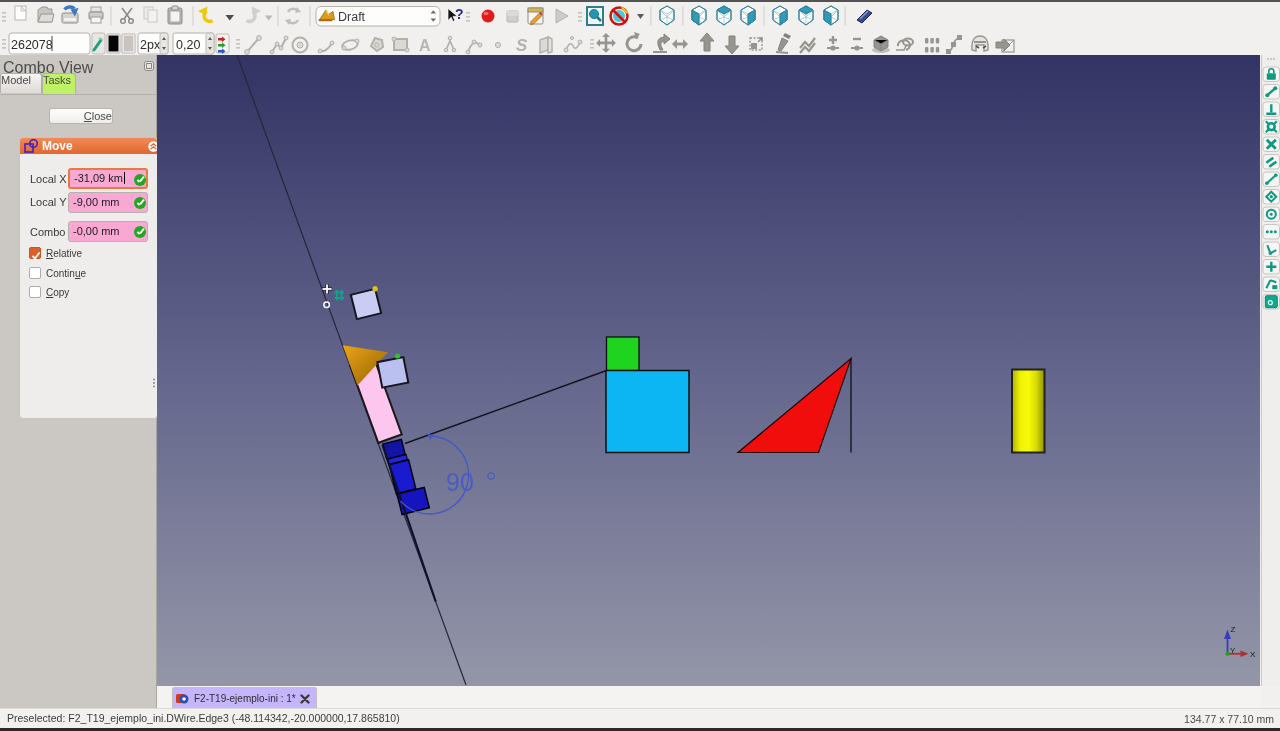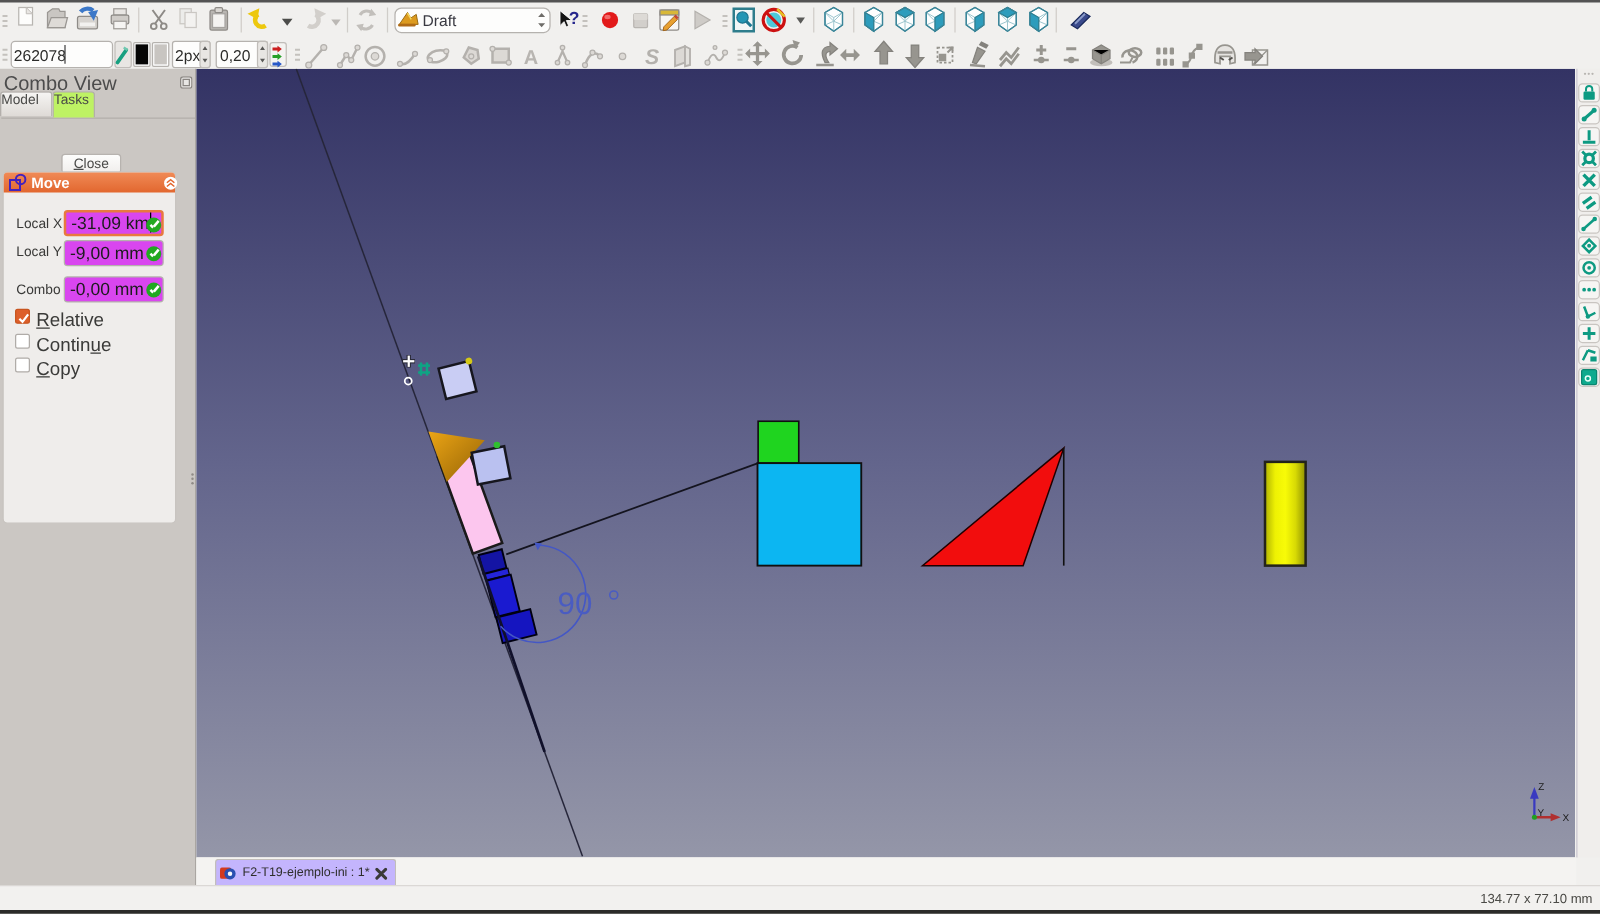--- a/index.html
+++ b/index.html
@@ -8,29 +8,29 @@
 #viewport{position:absolute;left:157px;top:55px;width:1103px;height:631px}
 #righttb{position:absolute;left:1261px;top:55px;width:19px;height:631px;background:#f0eeec;border-left:1px solid #c9c6d0}
 #tabbar{position:absolute;left:157px;top:686px;width:1104px;height:22px;background:#f4f3f1}
 #statusbar{position:absolute;left:0;top:708px;width:1280px;height:20px;background:#f2f1ef;border-top:1px solid #dbd8d5;font-size:10.5px;color:#3c3c3a}
 #bottomstrip{position:absolute;left:0;top:728px;width:1280px;height:3px;background:#2b2b29}
 .cv{position:absolute;left:3px;top:4px;font-size:16px;color:#4c4c4c}
 .tabs{position:absolute;left:0;top:18px;height:21px}
 .tab{position:absolute;top:0;height:20px;font-size:11px;color:#4a4a48;text-align:left;border:1px solid #b3afab;border-bottom:none;border-radius:3px 3px 0 0;background:linear-gradient(#f6f5f3,#dedad6)}
 .tab.active{background:#bef264;height:21px;z-index:2}
 .paneledge{position:absolute;left:1px;top:39px;width:155px;height:613px;border-top:1px solid #b3afab}
-.btn-close{position:absolute;left:49px;top:68px;width:48px;height:16px;background:linear-gradient(#fdfdfc,#f0eeec);border:1px solid #b7b3af;border-radius:3px;font-size:11px;color:#4a4a48;text-align:center;line-height:14px}
-#movebox{position:absolute;left:2px;top:82px;width:139px;height:282px;border-radius:4px;background:#efedeb;border:1px solid #c8c4c0}
+.btn-close{position:absolute;left:49px;top:53px;width:64px;height:16px;background:linear-gradient(#fdfdfc,#f0eeec);border:1px solid #b7b3af;border-radius:3px;font-size:11px;color:#4a4a48;text-align:right;line-height:14px}
+#movebox{position:absolute;left:19px;top:82px;width:139px;height:282px;border-radius:4px;background:#efedeb;border:1px solid #c8c4c0}
 #movehdr{position:absolute;left:0;top:0;width:137px;height:16px;border-radius:3px 3px 0 0;background:linear-gradient(#f08a56,#e2672f);color:#fff;font-size:12px;font-weight:bold;line-height:16px}
 .mlabel{position:absolute;left:10px;font-size:11px;color:#3a3a38}
-.minput{position:absolute;left:48px;width:80px;height:21px;background:#d946ef;border:1px solid #b5b1ad;border-radius:3px;font-size:14px;color:#1c1c1c;line-height:19px;padding-left:4px}
+.minput{position:absolute;left:48px;width:80px;height:21px;background:#f9a8d4;border:1px solid #b5b1ad;border-radius:3px;font-size:11px;color:#1c1c1c;line-height:19px;padding-left:4px}
 .minput.focus{border:2px solid #e8793f;line-height:17px}
 .chk{position:absolute;left:9px;width:12px;height:12px;border:1px solid #b0aca8;border-radius:2px;background:#fff}
 .chk.on{background:#dd5f2b;border-color:#c8551f}
-.clabel{position:absolute;left:26px;font-size:15px;color:#3a3a38}
+.clabel{position:absolute;left:26px;font-size:10px;color:#3a3a38}
 .grn{position:absolute;width:12px;height:12px;border-radius:50%;background:#21a821}
 .grn:after{content:"";position:absolute;left:2.5px;top:5.5px;width:3px;height:1.8px;background:#fff;transform:rotate(45deg)}
 .grn:before{content:"";position:absolute;left:4.5px;top:4px;width:6px;height:2px;background:#fff;transform:rotate(-50deg)}
 #tabdoc{position:absolute;left:15px;top:1px;width:145px;height:21px;background:#c4b5fd;border:1px solid #c2beba;border-bottom:none;border-radius:3px 3px 0 0;font-size:10px;color:#2e2e2c}
 .u{text-decoration:underline}
 </style></head>
 <body>
 <svg id="topbar" width="1280" height="55" xmlns="http://www.w3.org/2000/svg">
     <rect x="2" y="10" width="4" height="1.6" fill="#c4c1bd"></rect>
     <rect x="2" y="14" width="4" height="1.6" fill="#c4c1bd"></rect>
@@ -490,15 +490,16 @@
         <circle cx="8" cy="7" r="4.5" fill="#2a4fb0"></circle>
         <circle cx="8" cy="7" r="1.8" fill="#fbfaf9"></circle>
       </svg>
     <span style="position:absolute;left:21px;top:4.5px">F2-T19-ejemplo-ini : 1*</span>
     <svg style="position:absolute;left:127px;top:6px" width="10" height="10">
         <path d="M1.5 1.5 L8.5 8.5 M8.5 1.5 L1.5 8.5" stroke="#3a3a38" stroke-width="2.4" stroke-linecap="round"></path>
       </svg>
   </div>
 </div>
 <div id="statusbar">
+  <span style="position:absolute;left:7px;top:3px">Preselected: F2_T19_ejemplo_ini.DWire.Edge3 (-48.114342,-20.000000,17.865810)</span>
   <span style="position:absolute;right:6px;top:4px;color:#4a4a46">134.77 x 77.10 mm</span>
 </div>
 <div id="bottomstrip"></div>
 
 </body></html>

